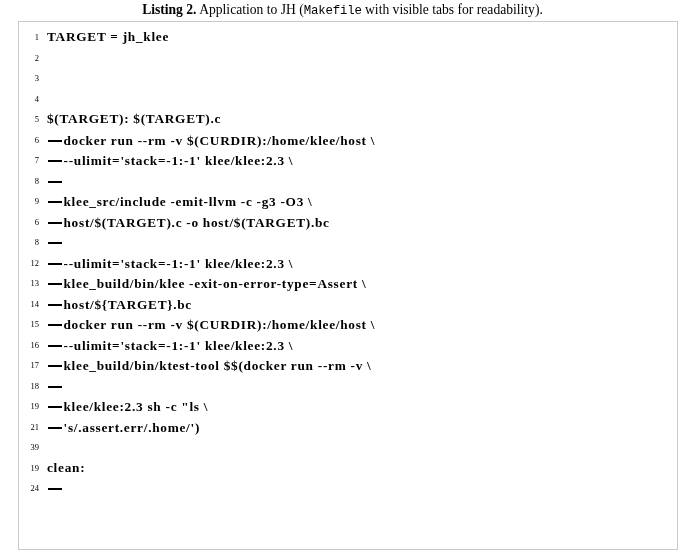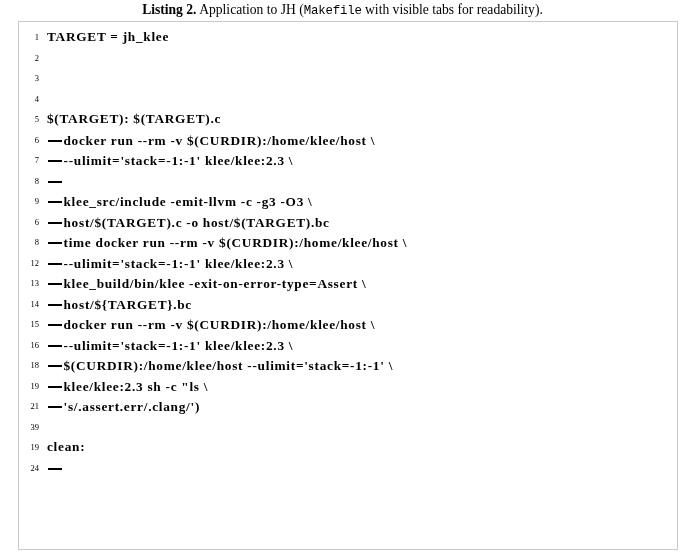--- a/index.html
+++ b/index.html
@@ -125,28 +125,29 @@
         <div class="code-line"><span class="lineno">1</span><span class="code-text">TARGET = jh_klee</span></div>
         <div class="code-line"><span class="lineno">2</span><span class="code-text"></span></div>
         <div class="code-line"><span class="lineno">3</span></div>
         <div class="code-line"><span class="lineno">4</span><span class="code-text"></span></div>
         <div class="code-line"><span class="lineno">5</span><span class="code-text">$(TARGET): $(TARGET).c</span></div>
         <div class="code-line"><span class="lineno">6</span><span class="tabmark"></span><span class="code-text">docker run --rm -v $(CURDIR):/home/klee/host \</span></div>
         <div class="code-line"><span class="lineno">7</span><span class="tabmark"></span><span class="code-text">--ulimit='stack=-1:-1' klee/klee:2.3 \</span></div>
         <div class="code-line"><span class="lineno">8</span><span class="tabmark"></span></div>
         <div class="code-line"><span class="lineno">9</span><span class="tabmark"></span><span class="code-text">klee_src/include -emit-llvm -c -g3 -O3 \</span></div>
         <div class="code-line"><span class="lineno">6</span><span class="tabmark"></span><span class="code-text">host/$(TARGET).c -o host/$(TARGET).bc</span></div>
-        <div class="code-line"><span class="lineno">8</span><span class="tabmark"></span><span class="code-text">time docker run --rm -v $(CURDIR):/home/klee/host \</span></div>
+        <div class="code-line"><span class="lineno">8</span><span class="tabmark"></span></div>
         <div class="code-line"><span class="lineno">12</span><span class="tabmark"></span><span class="code-text">--ulimit='stack=-1:-1' klee/klee:2.3 \</span></div>
         <div class="code-line"><span class="lineno">13</span><span class="tabmark"></span><span class="code-text">klee_build/bin/klee -exit-on-error-type=Assert \</span></div>
         <div class="code-line"><span class="lineno">14</span><span class="tabmark"></span><span class="code-text">host/${TARGET}.bc</span></div>
         <div class="code-line"><span class="lineno">15</span><span class="tabmark"></span><span class="code-text">docker run --rm -v $(CURDIR):/home/klee/host \</span></div>
         <div class="code-line"><span class="lineno">16</span><span class="tabmark"></span><span class="code-text">--ulimit='stack=-1:-1' klee/klee:2.3 \</span></div>
-        <div class="code-line"><span class="lineno">18</span><span class="tabmark"></span><span class="code-text">$(CURDIR):/home/klee/host --ulimit='stack=-1:-1' \</span></div>
+        <div class="code-line"><span class="lineno">17</span><span class="tabmark"></span><span class="code-text">klee_build/bin/ktest-tool $$(docker run --rm -v \</span></div>
+        <div class="code-line"><span class="lineno">18</span><span class="tabmark"></span></div>
         <div class="code-line"><span class="lineno">19</span><span class="tabmark"></span><span class="code-text">klee/klee:2.3 sh -c "ls \</span></div>
-        <div class="code-line"><span class="lineno">21</span><span class="tabmark"></span><span class="code-text">'s/.assert.err/.clang/')</span></div>
+        <div class="code-line"><span class="lineno">21</span><span class="tabmark"></span><span class="code-text">'s/.assert.err/.home/')</span></div>
         <div class="code-line"><span class="lineno">39</span><span class="code-text"></span></div>
         <div class="code-line"><span class="lineno">19</span><span class="code-text">clean:</span></div>
         <div class="code-line"><span class="lineno">24</span><span class="tabmark"></span></div>
       </div>
   </div>
 
 </div>
 
 </body></html>

